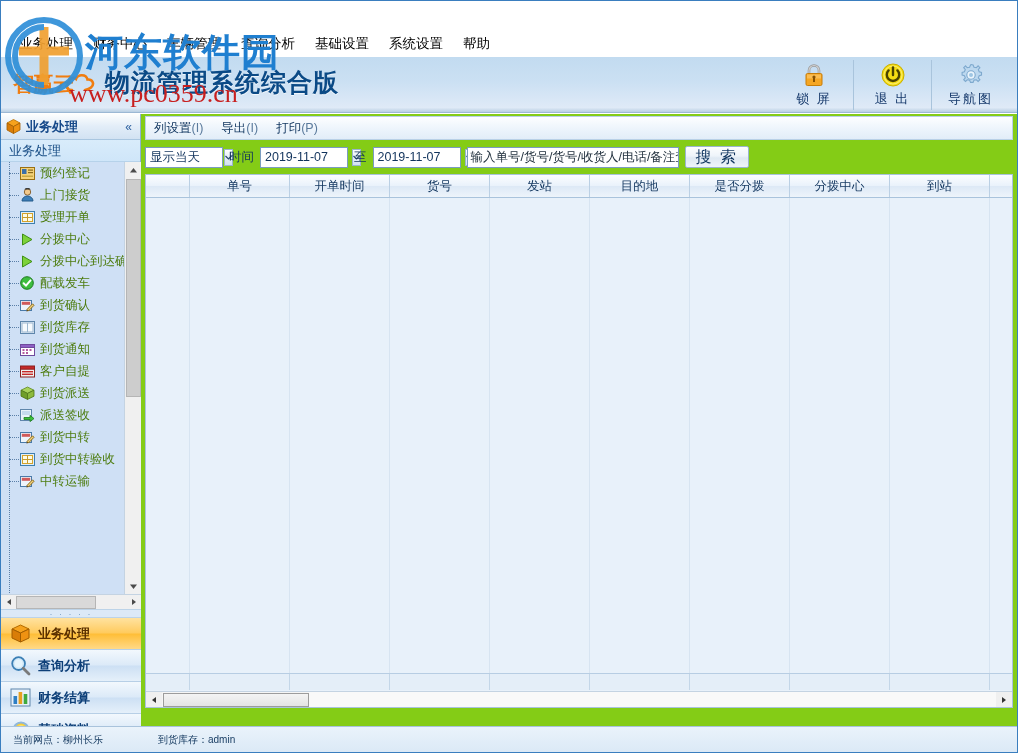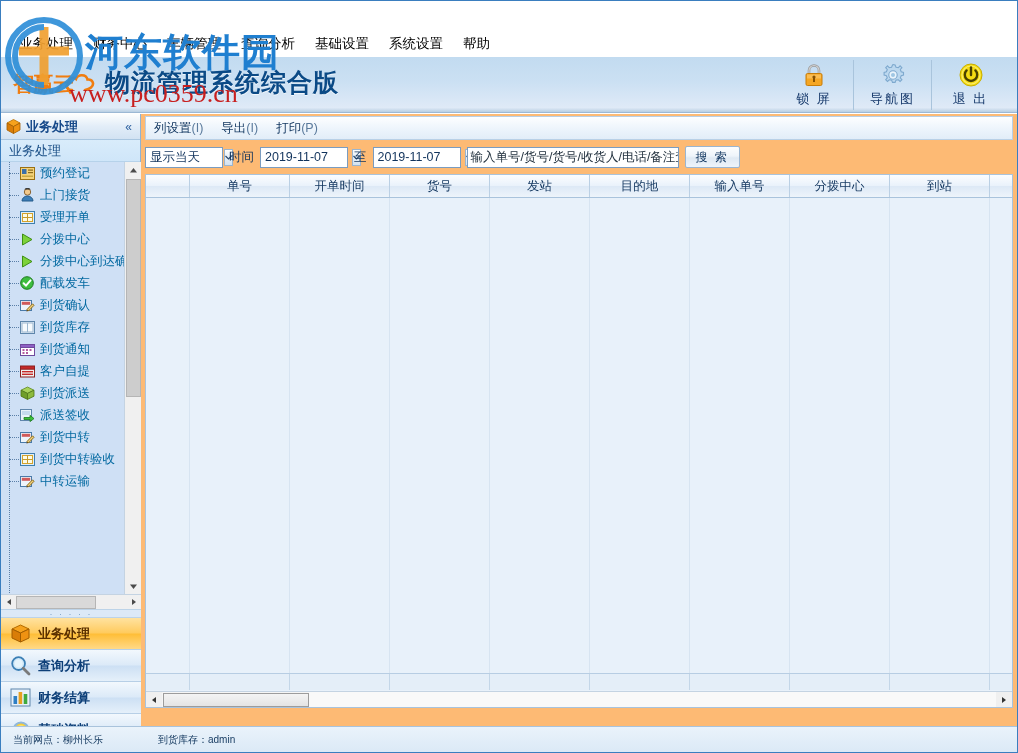--- a/index.html
+++ b/index.html
@@ -128,21 +128,21 @@
     padding-left: 18px; position: relative; white-space: nowrap;
   }
   .tree-item .dotline {
     position: absolute; left: 8px; top: 11px; width: 10px; height: 1px;
     border-top: 1px dotted #5a7fa8;
   }
   .tree-item .ticon {
     width: 16px; height: 15px; margin-right: 5px; flex: 0 0 auto;
     display: flex; align-items: center; justify-content: center;
   }
-  .tree-item .tlabel { font-size: 12.5px; color: #0369a1; }
+  .tree-item .tlabel { font-size: 12.5px; color: #4d7c0f; }
   .tree-vline {
     position: absolute; left: 8px; top: 0; bottom: 0; width: 1px;
     border-left: 1px dotted #5a7fa8;
   }
 
   
   .vscroll {
     position: absolute; right: 0; top: 0; width: 17px; height: 433px;
     background: #f0f0f0; border-left: 1px solid #c4d3e2;
   }
@@ -189,21 +189,21 @@
     background: linear-gradient(to bottom, #ffe2a0 0%, #ffcb5e 48%, #ffbe37 52%, #ffd987 100%);
   }
   .cat-btn .cicon { width: 22px; height: 22px; margin-right: 7px; flex: 0 0 auto;
     display: flex; align-items: center; justify-content: center; }
   .cat-btn .clabel { font-size: 13px; font-weight: bold; color: #0d3f78; }
   .cat-btn.active .clabel { color: #5a3000; }
 
   
   .main {
     position: absolute; left: 140px; top: 113px; width: 876px; height: 613px;
-    background: #fdba74;
+    background: #84cc16;
   }
   .cmdbar {
     position: absolute; left: 4px; top: 2px; width: 868px; height: 24px;
     background: linear-gradient(to bottom, #fdfeff 0%, #eef5fc 50%, #e2edf8 100%);
     border: 1px solid #b9d0e6;
     display: flex; align-items: center; padding-left: 8px; gap: 18px;
   }
   .cmd-item { font-size: 12.5px; color: #10355f; white-space: nowrap; }
   .cmd-item .mn { color: #5a7a9c; }
 
@@ -227,21 +227,21 @@
   .search-input {
     height: 21px; width: 212px; background: #ffffff; border: 1px solid #7a9cc0;
     display: flex; align-items: center; padding-left: 3px;
     font-size: 12.5px; color: #23323f; overflow: hidden; white-space: nowrap;
   }
   .search-btn {
     height: 22px; padding: 0 10px;
     background: linear-gradient(to bottom, #fdfefe 0%, #eef4fa 45%, #dfe9f3 55%, #eef4fa 100%);
     border: 1px solid #9ab5d0; border-radius: 2px;
     display: flex; align-items: center; justify-content: center;
-    font-size: 12px; color: #10355f; letter-spacing: 2px;
+    font-size: 16px; color: #10355f; letter-spacing: 2px;
   }
 
   
   .grid {
     position: absolute; left: 4px; top: 60px; width: 868px; height: 534px;
     border: 1px solid #a9c3dc; background: #e8f1fa;
   }
   .grid-head {
     display: flex; height: 23px; width: 100%;
     background: linear-gradient(to bottom, #fbfdff 0%, #eaf2fb 48%, #dde9f6 52%, #edf4fb 100%);
@@ -344,34 +344,34 @@
           <path d="M7 12 V8.5 a5 5 0 0 1 10 0 V12" fill="none" stroke="#cfcfcf" stroke-width="1.2"></path>
           <rect x="4" y="11.5" width="16" height="12" rx="1.5" fill="#f5a623" stroke="#c87d08" stroke-width="1"></rect>
           <rect x="5" y="12.5" width="14" height="4" fill="#ffd07a" opacity=".55"></rect>
           <rect x="11" y="15" width="2" height="5" fill="#8a5200"></rect>
           <circle cx="12" cy="15" r="1.6" fill="#8a5200"></circle>
         </svg>
         <div class="lbl">锁 屏</div>
       </div>
       <div class="hact">
         <svg width="26" height="26" viewBox="0 0 26 26">
-          <path d="M13 2.5 l2.1 .5 .9 2.3 2.4 .3 1.7-1.7 1.8 1.8-1.6 1.8 .9 2.2 2.3 .7 0 2.6-2.3 .7-.9 2.2 1.6 1.8-1.8 1.8-1.7-1.7-2.4 .3-.9 2.3-2.6 0-.9-2.3-2.4-.3-1.7 1.7-1.8-1.8 1.6-1.8-.9-2.2-2.3-.7 0-2.6 2.3-.7 .9-2.2-1.6-1.8 1.8-1.8 1.7 1.7 2.4-.3 .9-2.3z" fill="#bcd8ef" stroke="#7ea9ce" stroke-width="1.1"></path>
-          <circle cx="13" cy="13" r="4.2" fill="#eaf4fc" stroke="#7ea9ce" stroke-width="1.1"></circle>
-          <circle cx="13" cy="13" r="2" fill="#9fc6e3"></circle>
-        </svg>
-        <div class="lbl">导航图</div>
-      </div>
-      <div class="hact">
-        <svg width="26" height="26" viewBox="0 0 26 26">
           <circle cx="13" cy="13" r="11" fill="#f5dc13" stroke="#c8ae00" stroke-width="1"></circle>
           <circle cx="13" cy="13" r="9" fill="none" stroke="#fff8a8" stroke-width="1.2" opacity=".6"></circle>
           <path d="M8.6 8.4 a6.2 6.2 0 1 0 8.8 0" fill="none" stroke="#4a4200" stroke-width="2.4" stroke-linecap="round"></path>
           <line x1="13" y1="5.4" x2="13" y2="13" stroke="#4a4200" stroke-width="2.4" stroke-linecap="round"></line>
         </svg>
         <div class="lbl">退 出</div>
+      </div>
+      <div class="hact">
+        <svg width="26" height="26" viewBox="0 0 26 26">
+          <path d="M13 2.5 l2.1 .5 .9 2.3 2.4 .3 1.7-1.7 1.8 1.8-1.6 1.8 .9 2.2 2.3 .7 0 2.6-2.3 .7-.9 2.2 1.6 1.8-1.8 1.8-1.7-1.7-2.4 .3-.9 2.3-2.6 0-.9-2.3-2.4-.3-1.7 1.7-1.8-1.8 1.6-1.8-.9-2.2-2.3-.7 0-2.6 2.3-.7 .9-2.2-1.6-1.8 1.8-1.8 1.7 1.7 2.4-.3 .9-2.3z" fill="#bcd8ef" stroke="#7ea9ce" stroke-width="1.1"></path>
+          <circle cx="13" cy="13" r="4.2" fill="#eaf4fc" stroke="#7ea9ce" stroke-width="1.1"></circle>
+          <circle cx="13" cy="13" r="2" fill="#9fc6e3"></circle>
+        </svg>
+        <div class="lbl">导航图</div>
       </div>
     </div>
   </div>
 
   <div class="sidebar">
 
     <div class="nav-header">
       <svg width="17" height="17" viewBox="0 0 17 17">
         <path d="M8.5 1.5 L15 5 L8.5 8.5 L2 5 Z" fill="#f6a21d" stroke="#b56c00" stroke-width=".8"></path>
         <path d="M2 5 L8.5 8.5 L8.5 15.5 L2 12 Z" fill="#d97d08" stroke="#a25d00" stroke-width=".8"></path>
@@ -721,21 +721,21 @@
             <div class="gh" style="width: 100px;">
               <span>货号</span>
             </div>
             <div class="gh" style="width: 100px;">
               <span>发站</span>
             </div>
             <div class="gh" style="width: 100px;">
               <span>目的地</span>
             </div>
             <div class="gh" style="width: 100px;">
-              <span>输入单号</span>
+              <span>是否分拨</span>
             </div>
             <div class="gh" style="width: 100px;">
               <span>分拨中心</span>
             </div>
             <div class="gh" style="width: 100px;">
               <span>到站</span>
             </div>
             <div class="gh" style="width: 28px;">
               <span></span>
             </div>

